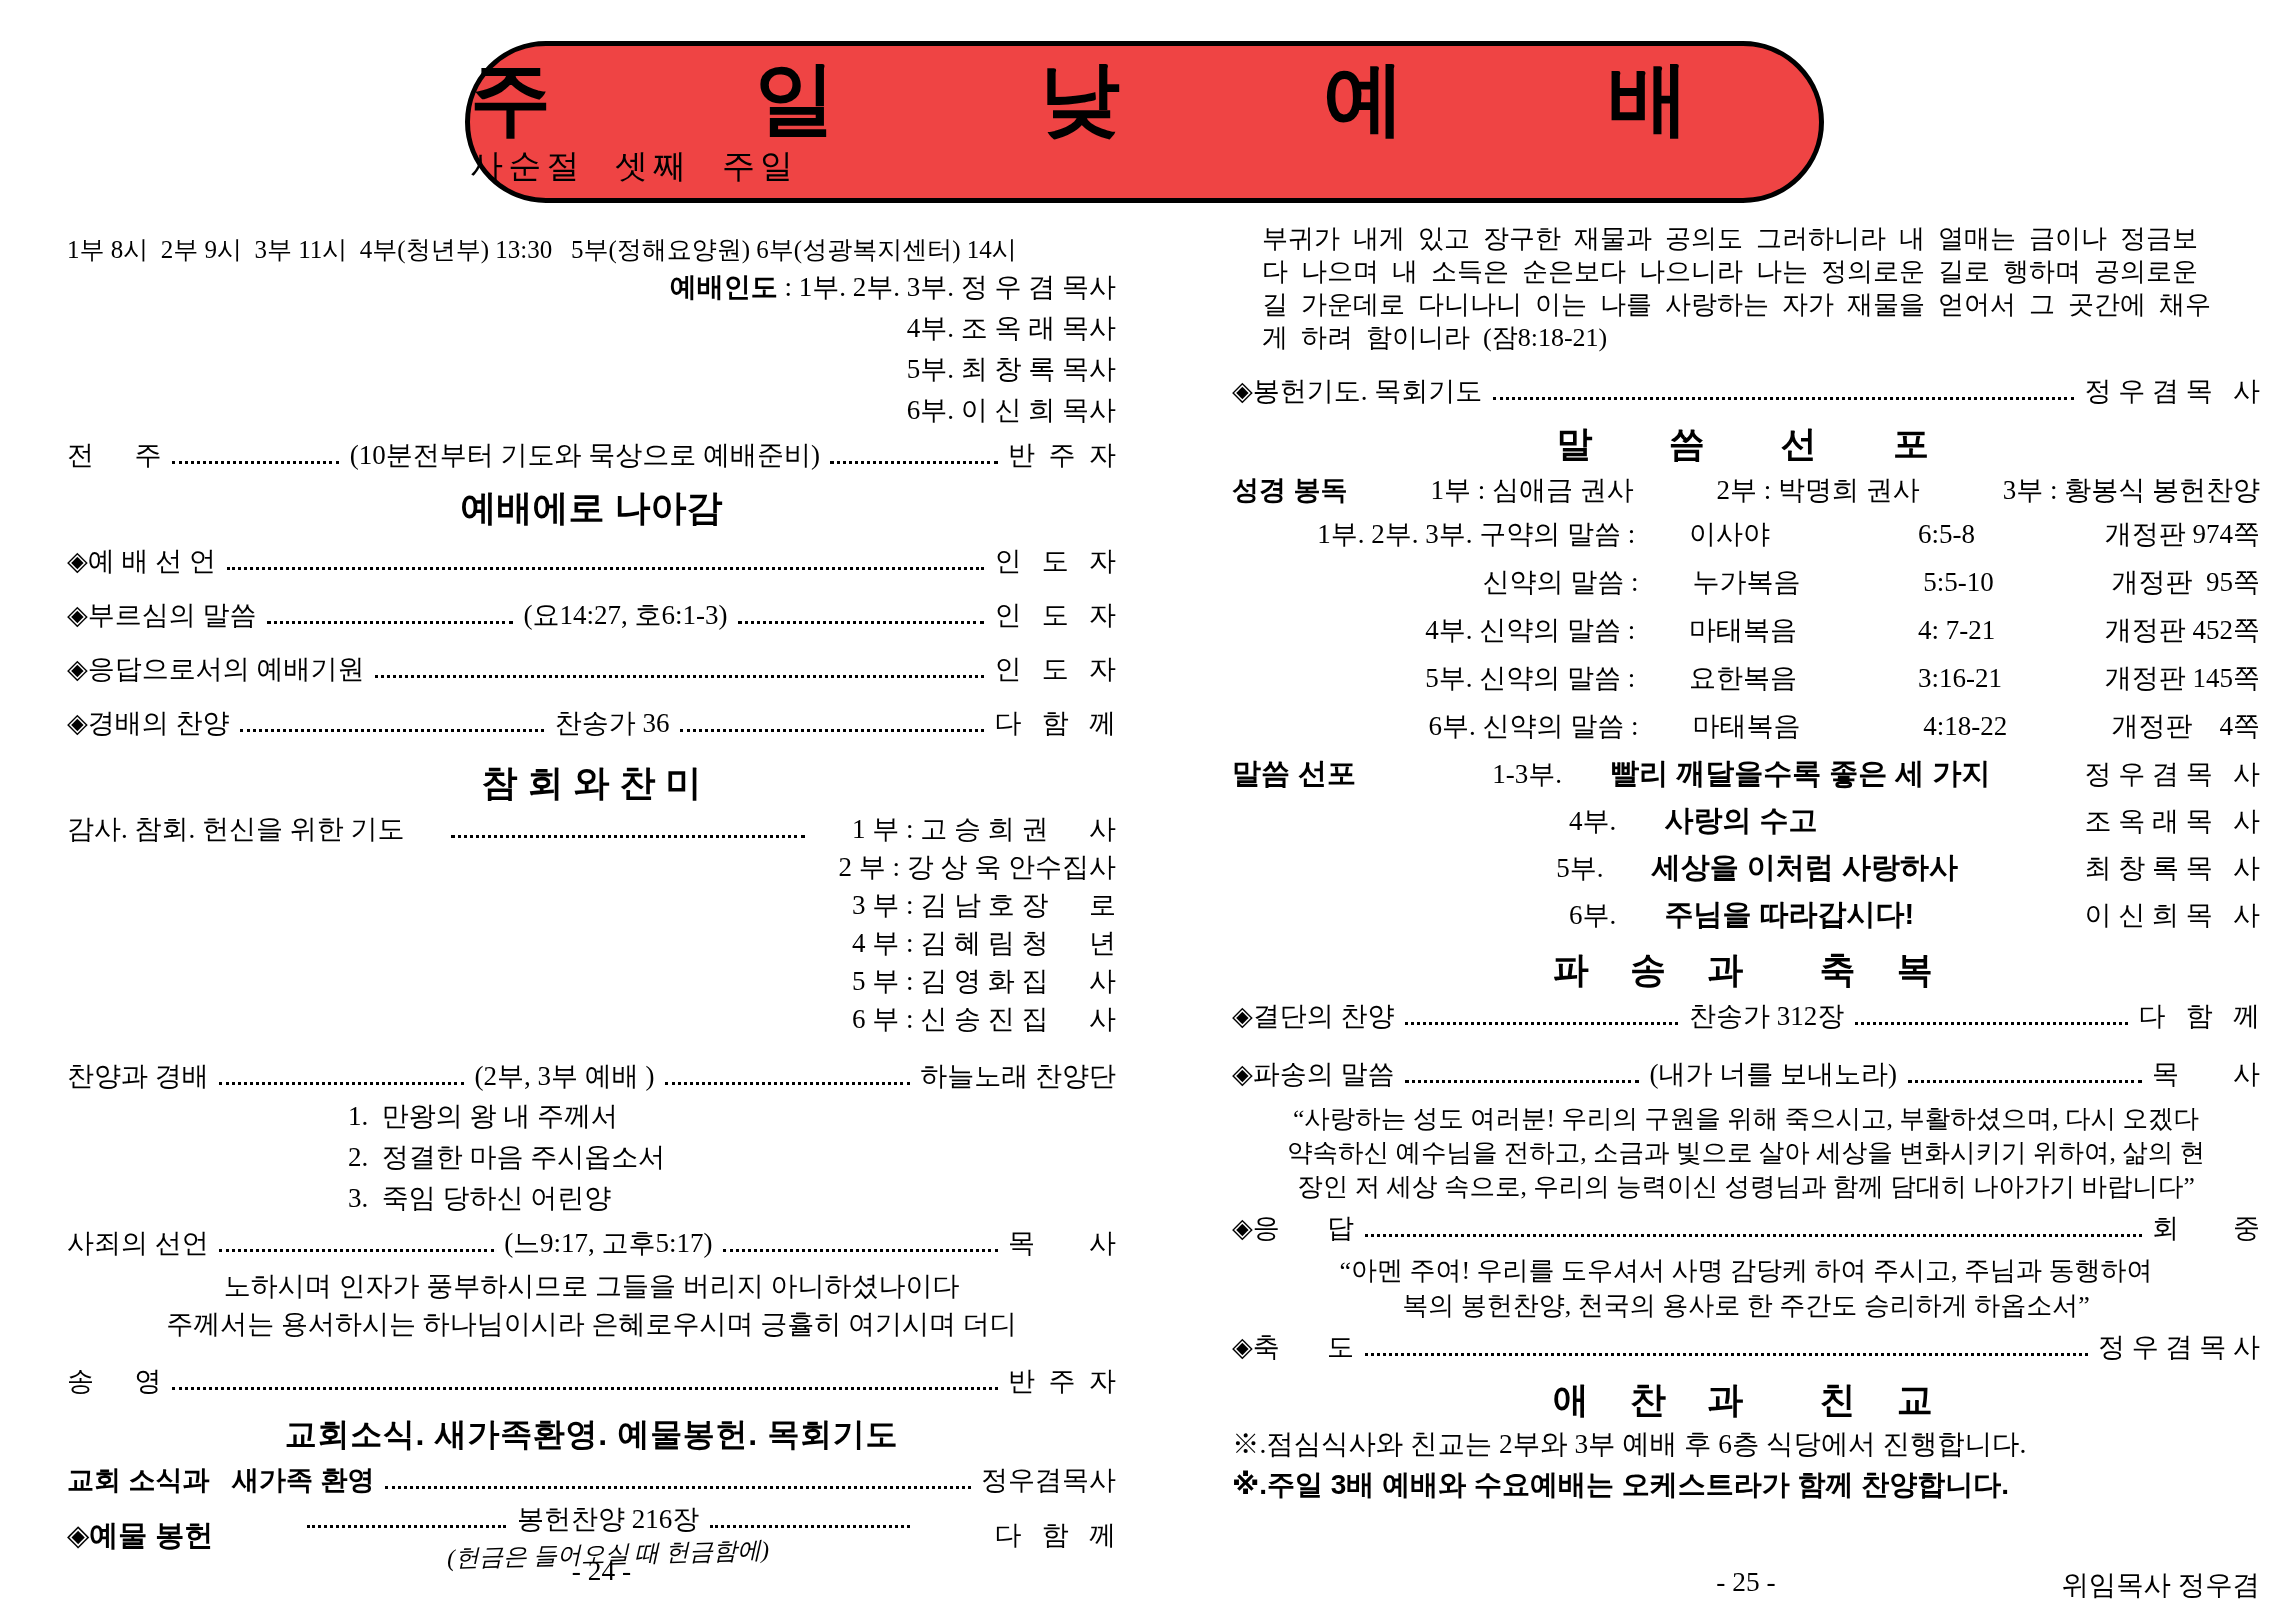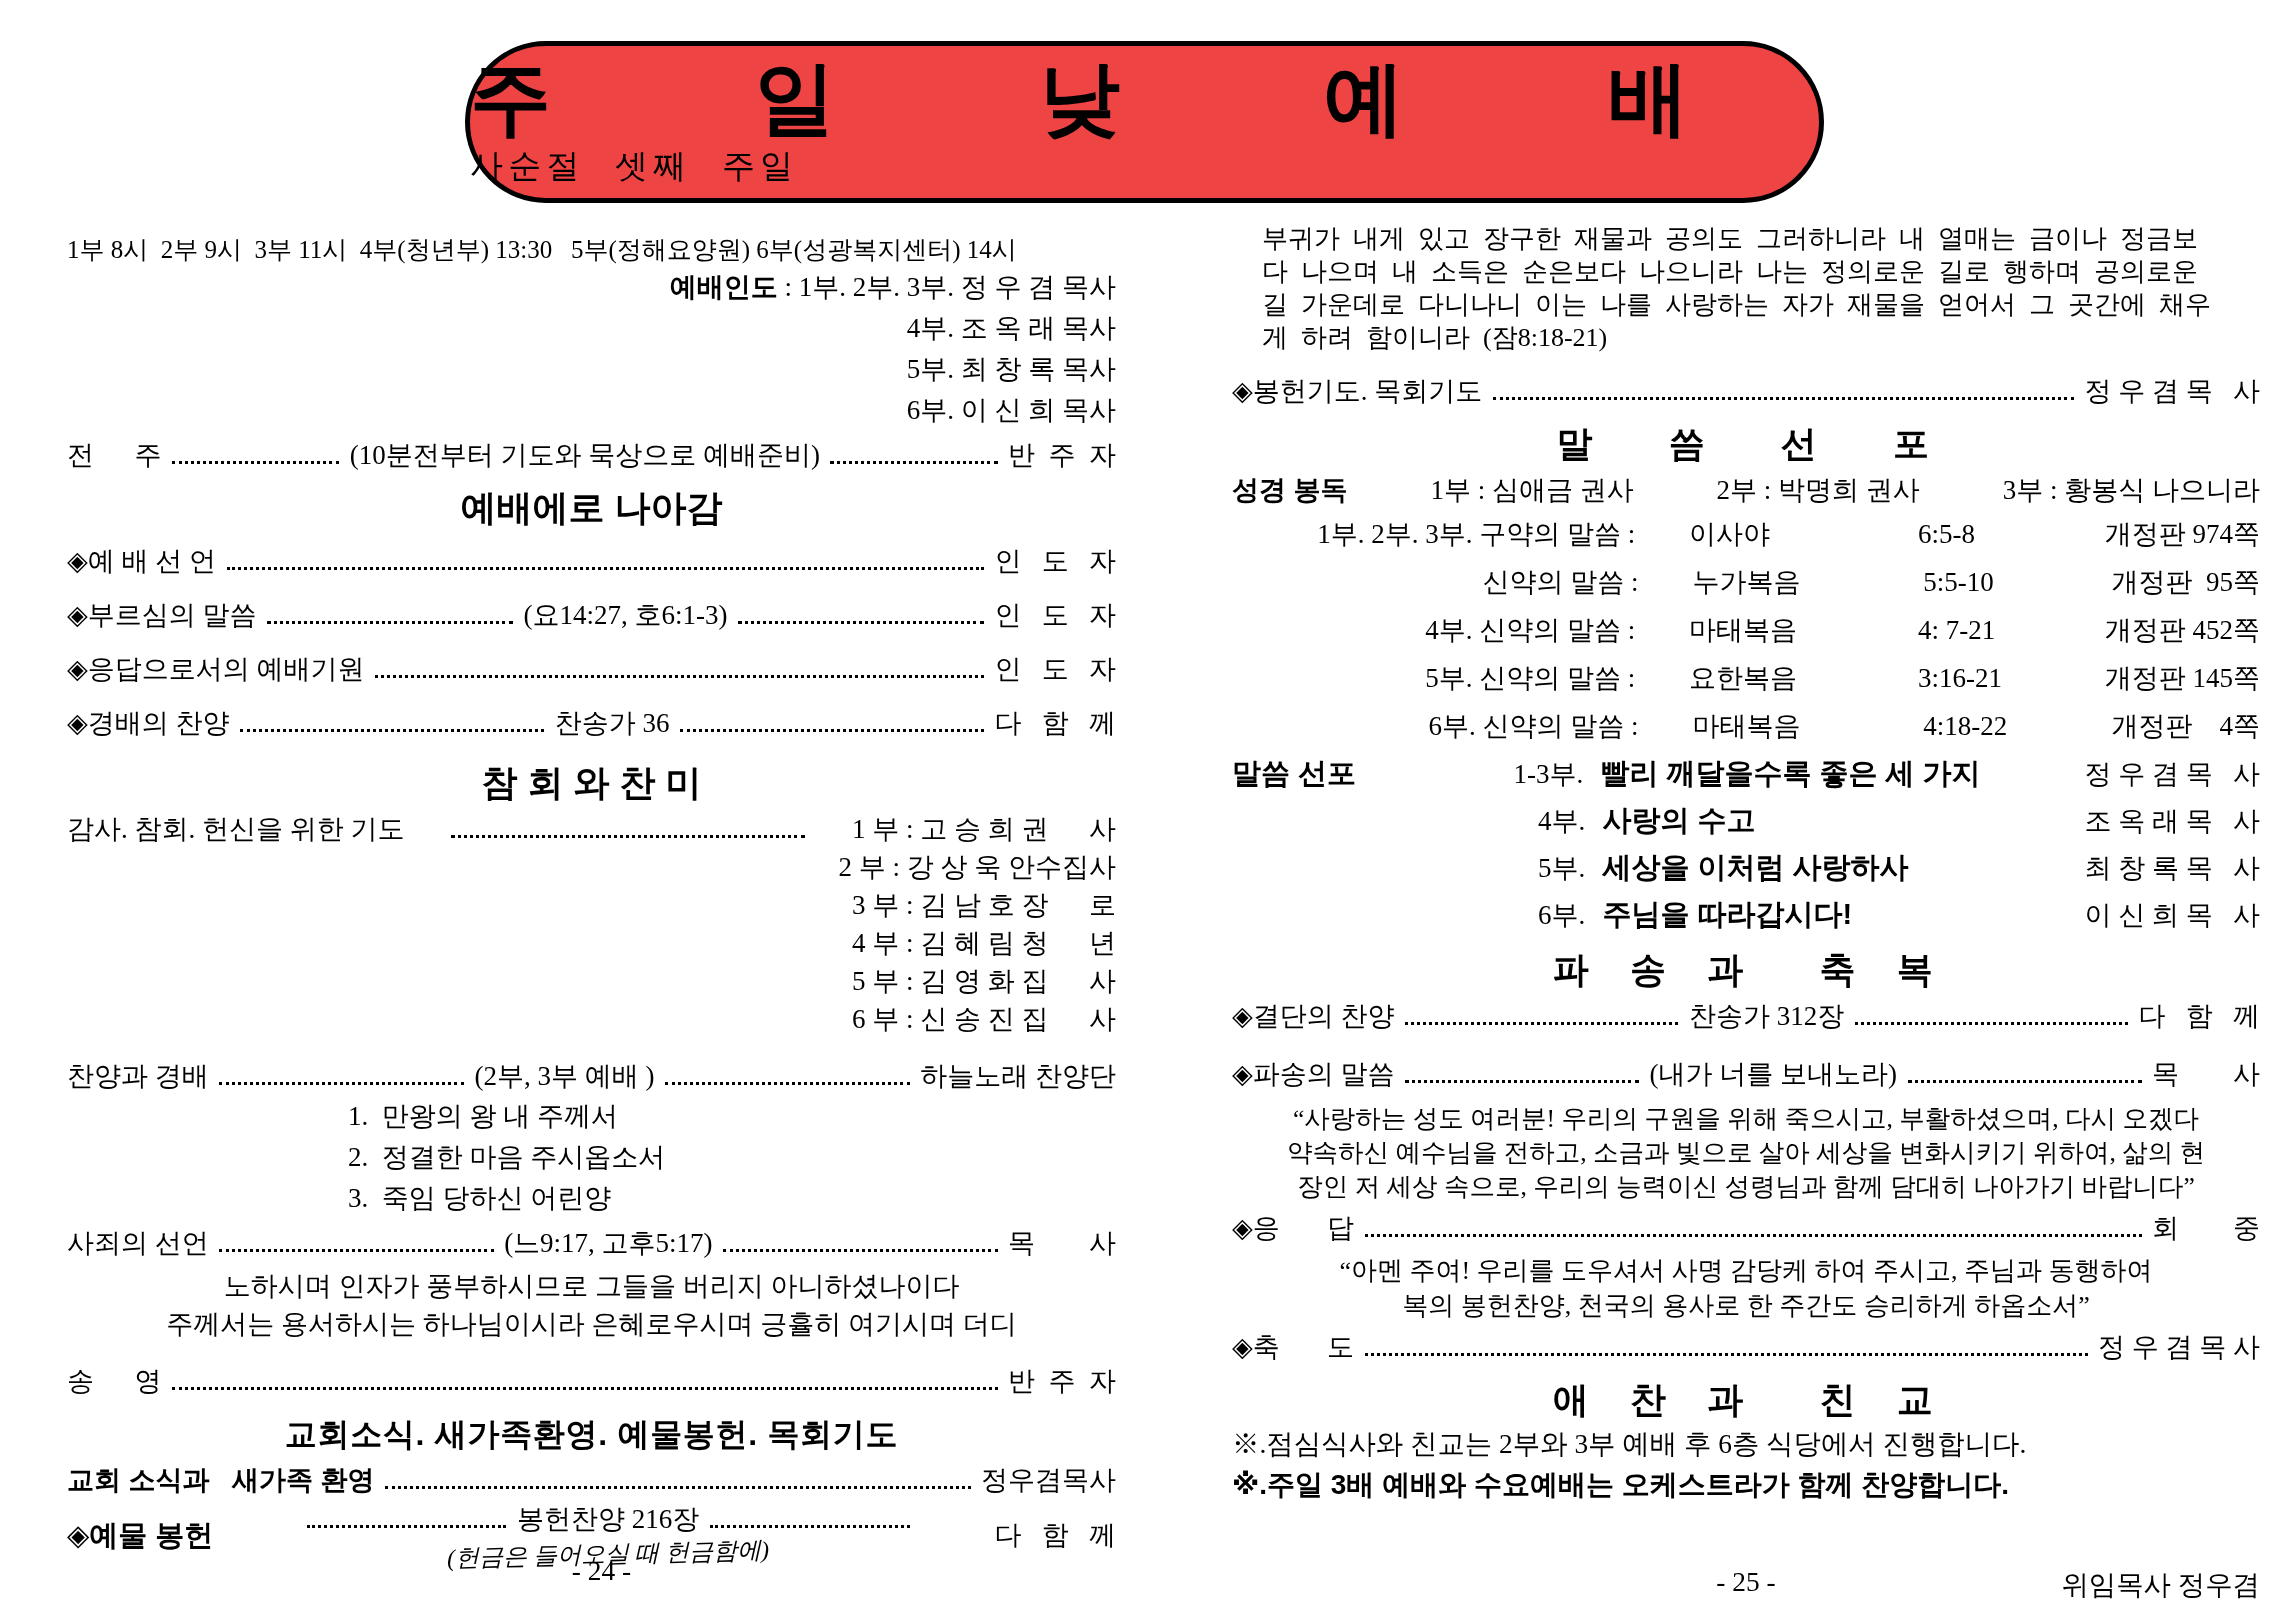--- a/index.html
+++ b/index.html
@@ -59,21 +59,21 @@
   .quote .bl{line-height:34px;}
   .quote2{text-align:center;font-size:26px;margin-top:5.2px;}
   .quote2 .bl{line-height:35px;}
   .note{font-size:27.4px;line-height:35px;margin-top:5.2px;}
   .noteb{font-weight:700;font-family:"Liberation Sans","DejaVu Sans",sans-serif;font-size:28px;}
   .scrip{line-height:48px;}
   .sc1{width:503px;text-align:right;white-space:pre;}
   .sc2{width:281px;padding-left:47px;white-space:pre;box-sizing:content-box;}
   .sc3{width:229px;white-space:pre;}
   .sc4{flex:1;text-align:right;white-space:pre;}
-  .serm{line-height:46px;}
+  .serm{line-height:46px;gap:31px;}
   .smlabel{width:216px;font-weight:700;font-family:"Liberation Sans","DejaVu Sans",sans-serif;font-size:29px;white-space:pre;}
   .smnum{width:144px;text-align:right;white-space:pre;}
   .smtitle{flex:1;padding-left:10.5px;font-weight:700;font-family:"Liberation Sans","DejaVu Sans",sans-serif;font-size:29px;white-space:pre;}
   .smname{width:281px;text-align:right;white-space:pre;font-size:27px;font-weight:400;font-family:"Liberation Serif","DejaVu Serif",serif;}
   
   .pgfootL{position:absolute;left:77px;width:1049px;top:1556px;text-align:center;font-size:27.4px;}
   .pgfootR{position:absolute;left:1232px;width:1028px;top:1567px;font-size:27.4px;}
   .pgfootR .c{display:block;text-align:center;width:100%;}
   .pgfootR .r{position:absolute;right:0;top:0;white-space:pre;}
   .mt-s{margin-top:5.2px;}
@@ -125,21 +125,21 @@
   </div>
 <div id="colR" class="col">
     <div class="block verse">
       <div class="bl">부귀가 내게 있고 장구한 재물과 공의도 그러하니라 내 열매는 금이나 정금보</div>
       <div class="bl">다 나으며 내 소득은 순은보다 나으니라 나는 정의로운 길로 행하며 공의로운</div>
       <div class="bl">길 가운데로 다니나니 이는 나를 사랑하는 자가 재물을 얻어서 그 곳간에 채우</div>
       <div class="bl">게 하려 함이니라 (잠8:18-21)</div>
     </div>
     <div class="frow mt-l"><span class="cell">◈봉헌기도. 목회기도</span><span class="dots"></span><span class="cell">정 우 겸 목   사</span></div>
     <div class="h wide">말  씀  선  포</div>
-    <div class="frow "><span class="cell b">성경 봉독</span><span class="sp"></span><span class="cell">1부 : 심애금 권사</span><span class="sp"></span><span class="cell">2부 : 박명희 권사</span><span class="sp"></span><span class="cell">3부 : 황봉식 나으니라</span></div>
+    <div class="frow "><span class="cell b">성경 봉독</span><span class="sp"></span><span class="cell">1부 : 심애금 권사</span><span class="sp"></span><span class="cell">2부 : 박명희 권사</span><span class="sp"></span><span class="cell">3부 : 황봉식 봉헌찬양</span></div>
     <div class="frow scrip"><span class="sc1">1부. 2부. 3부. 구약의 말씀 : </span><span class="sc2">이사야</span><span class="sc3">6:5-8</span><span class="sc4">개정판 974쪽</span></div>
     <div class="frow scrip"><span class="sc1">신약의 말씀 : </span><span class="sc2">누가복음</span><span class="sc3">5:5-10</span><span class="sc4">개정판  95쪽</span></div>
     <div class="frow scrip"><span class="sc1">4부. 신약의 말씀 : </span><span class="sc2">마태복음</span><span class="sc3">4: 7-21</span><span class="sc4">개정판 452쪽</span></div>
     <div class="frow scrip"><span class="sc1">5부. 신약의 말씀 : </span><span class="sc2">요한복음</span><span class="sc3">3:16-21</span><span class="sc4">개정판 145쪽</span></div>
     <div class="frow scrip"><span class="sc1">6부. 신약의 말씀 : </span><span class="sc2">마태복음</span><span class="sc3">4:18-22</span><span class="sc4">개정판    4쪽</span></div>
     <div class="frow serm"><span class="smlabel">말씀 선포</span><span class="smnum">1-3부. </span><span class="smtitle">빨리 깨달을수록 좋은 세 가지</span><span class="smname">정 우 겸 목   사</span></div>
     <div class="frow serm"><span class="smlabel"></span><span class="smnum">4부. </span><span class="smtitle">사랑의 수고</span><span class="smname">조 옥 래 목   사</span></div>
     <div class="frow serm"><span class="smlabel"></span><span class="smnum">5부. </span><span class="smtitle">세상을 이처럼 사랑하사</span><span class="smname">최 창 록 목   사</span></div>
     <div class="frow serm"><span class="smlabel"></span><span class="smnum">6부. </span><span class="smtitle">주님을 따라갑시다!</span><span class="smname">이 신 희 목   사</span></div>
     <div class="h wide">파 송 과  축 복</div>

